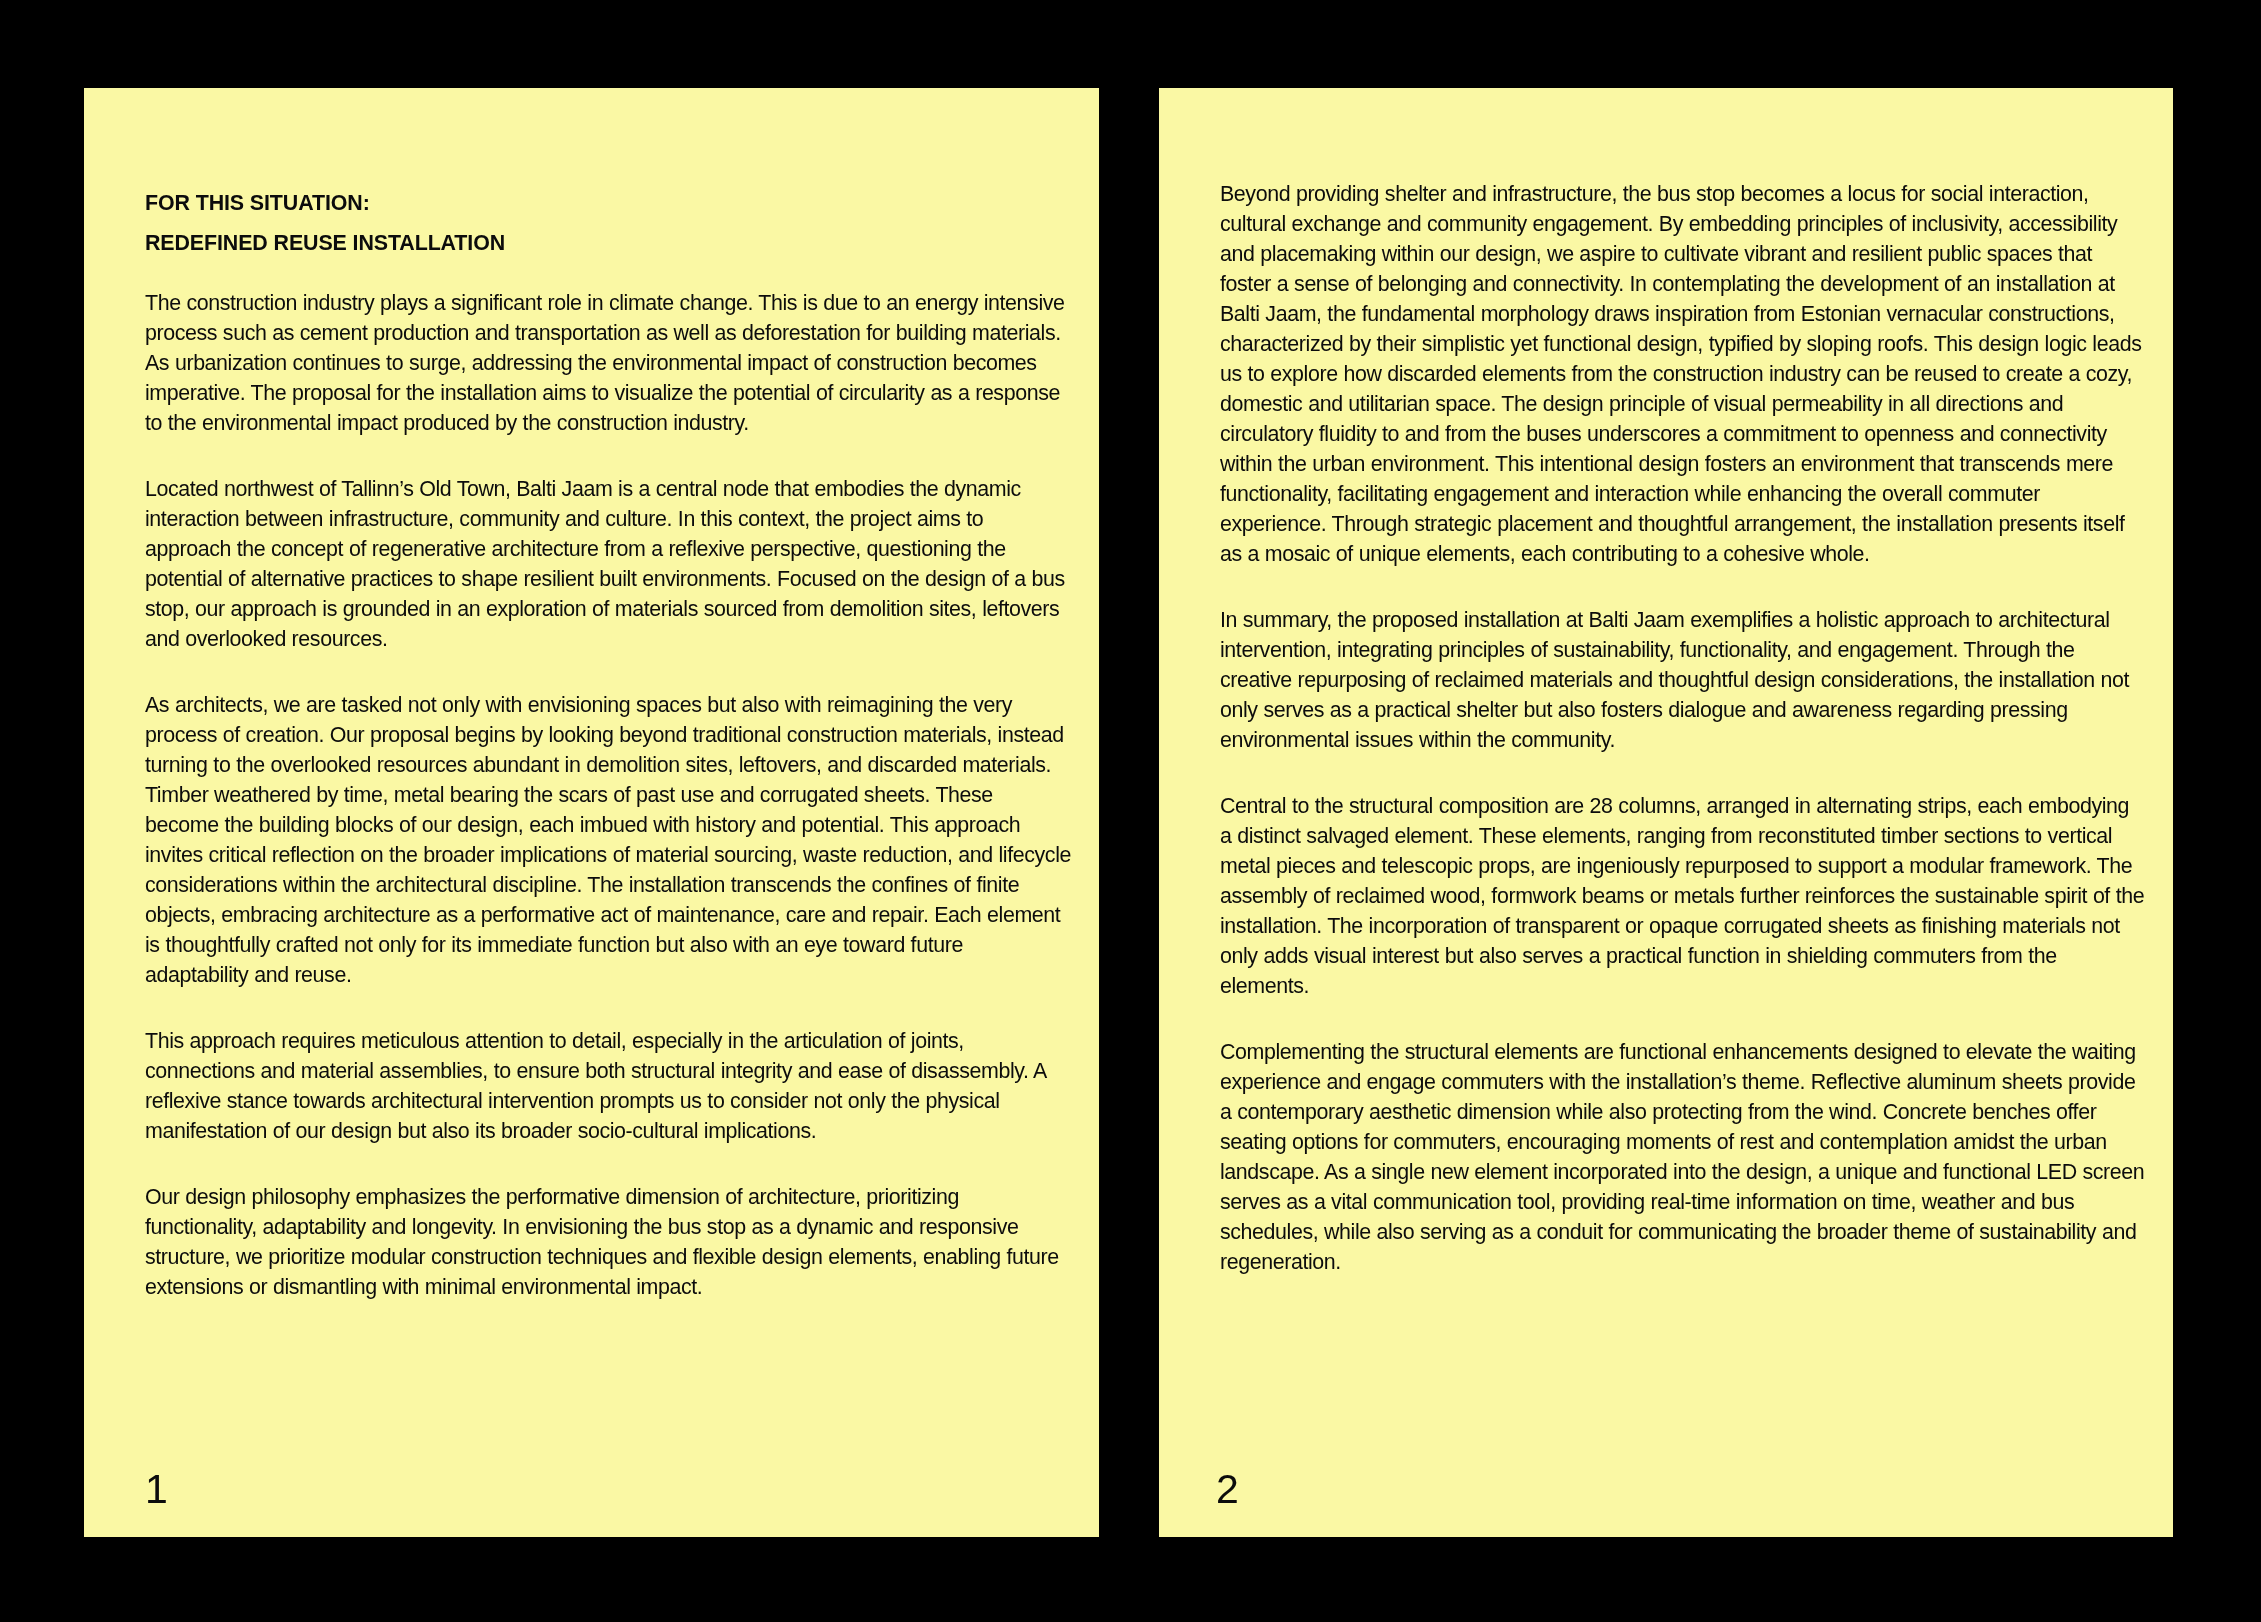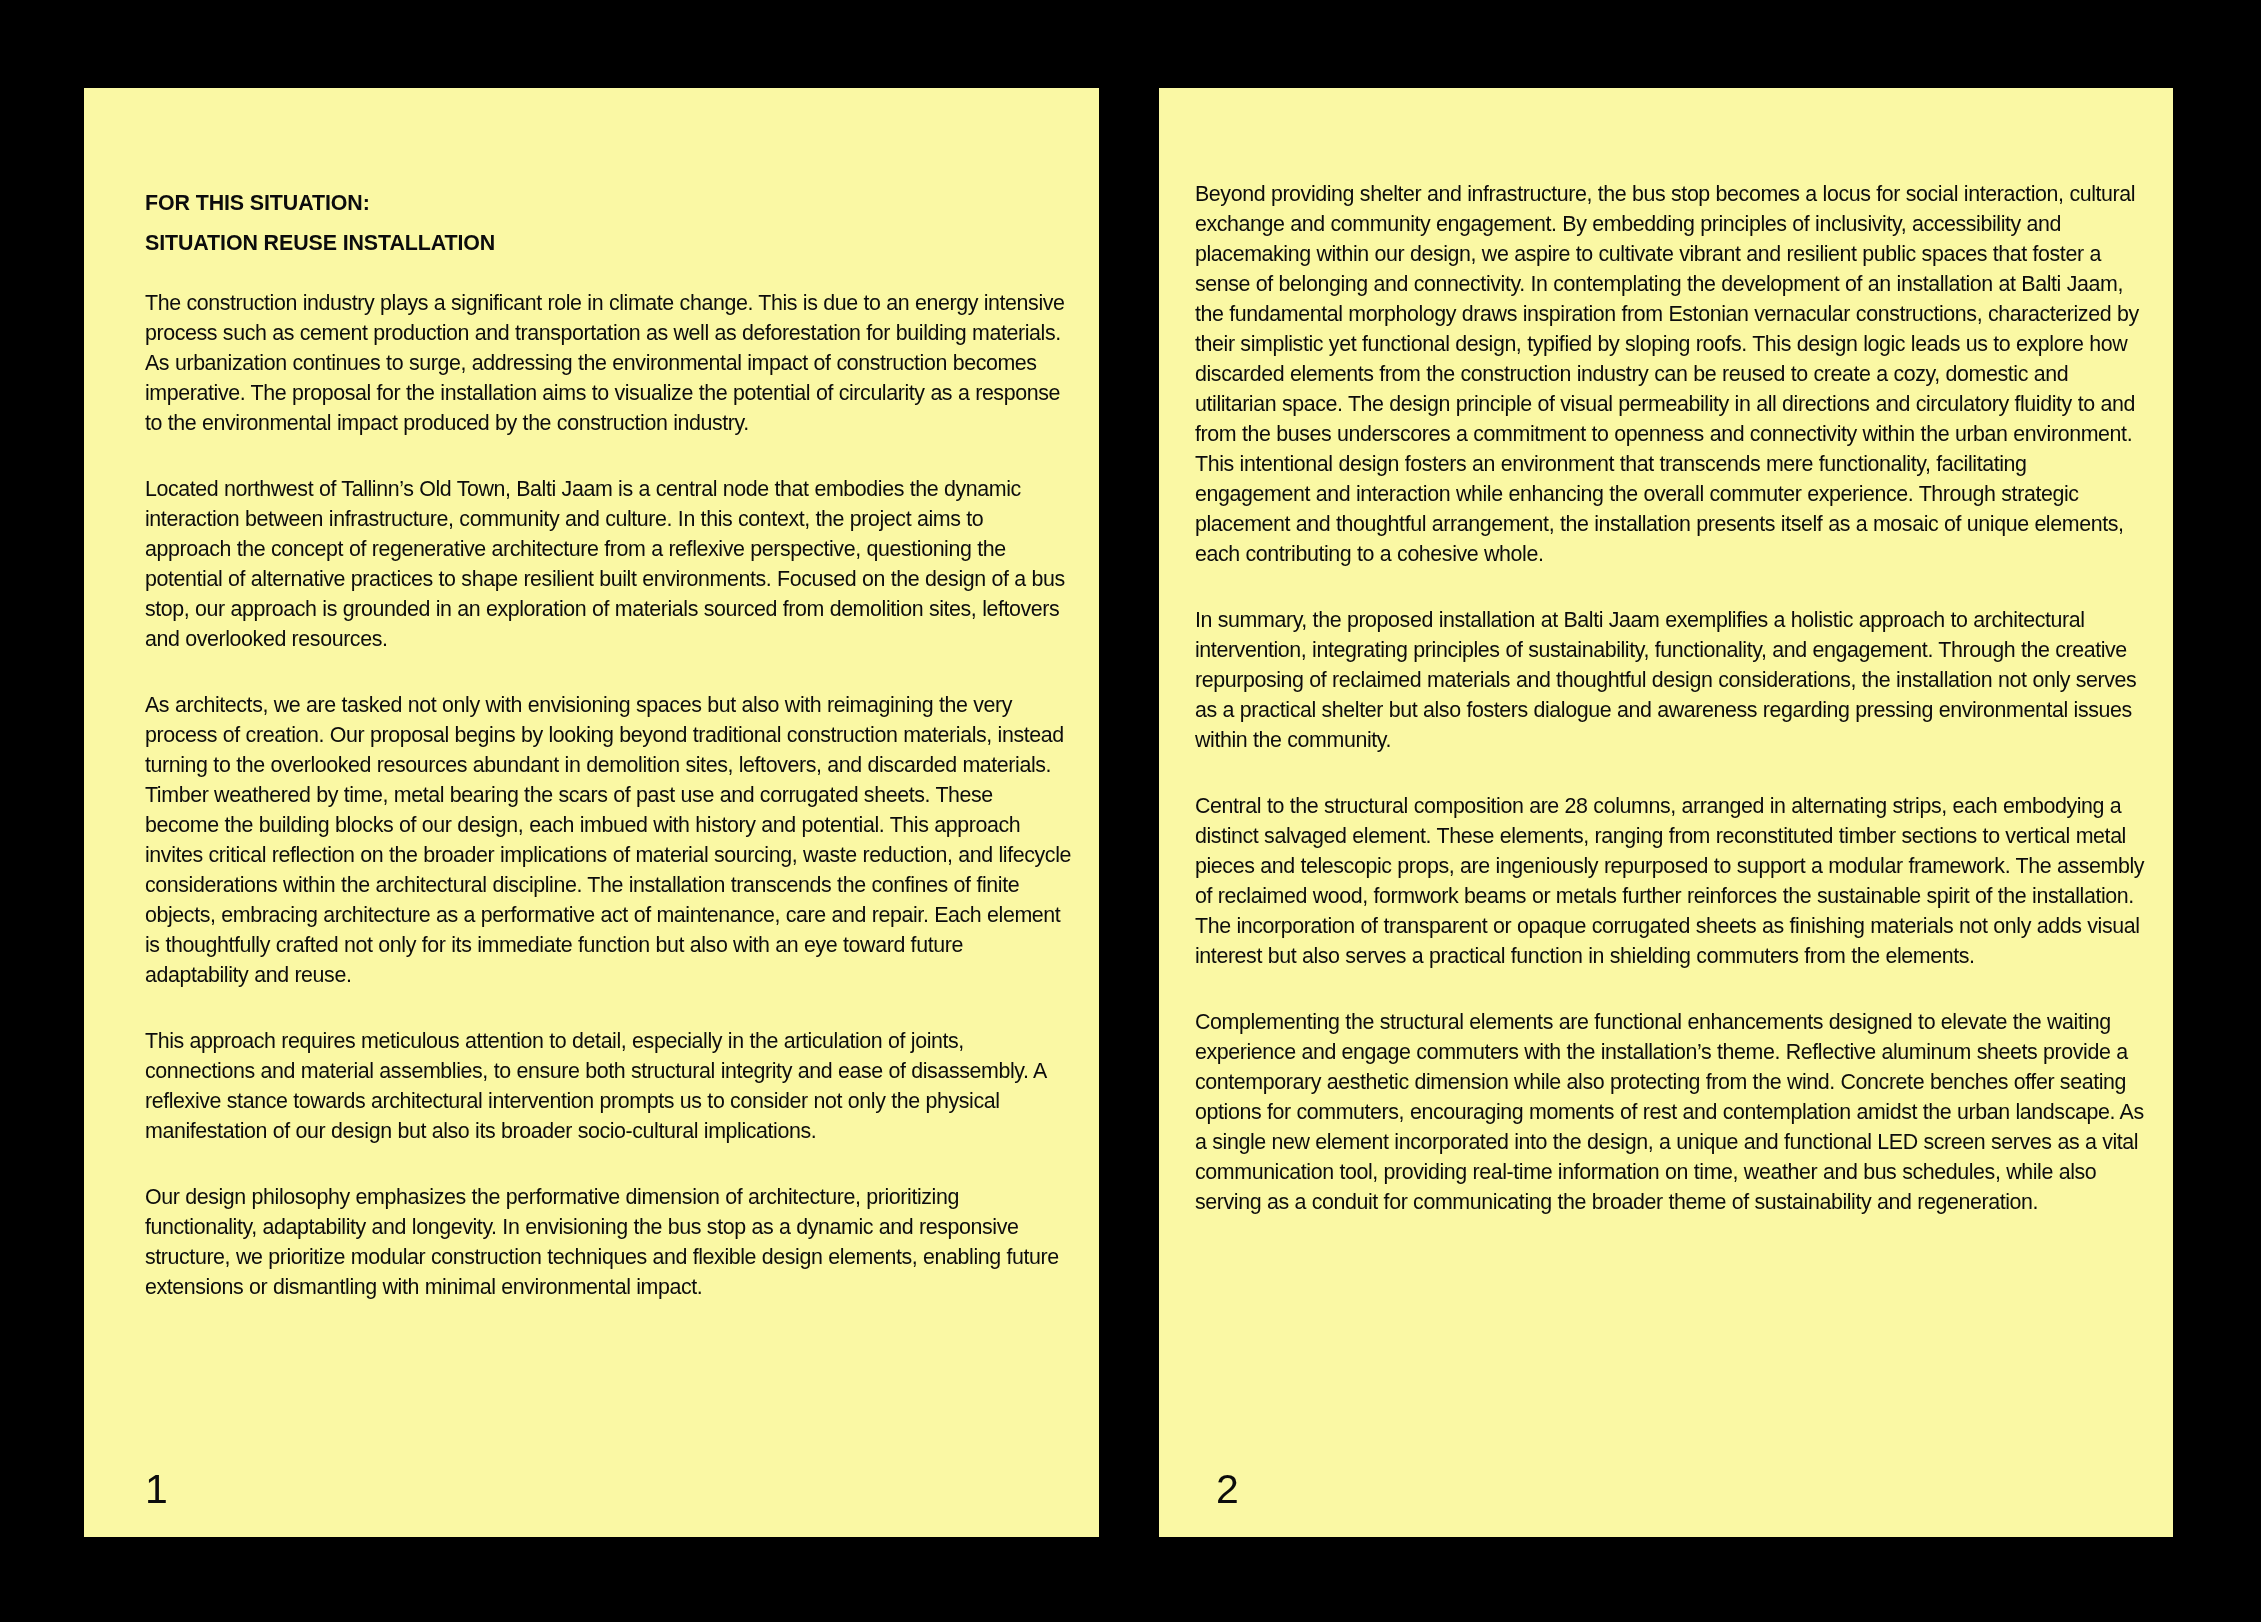--- a/index.html
+++ b/index.html
@@ -17,21 +17,21 @@
   }
   .page{
     position:absolute;
     top:88px;
     width:1015px;height:1449px;
     background:var(--page-bg);
     box-sizing:border-box;
     padding:91px 27px 0 61px;
   }
   .page.page1{left:84px;}
-  .page.page2{left:1159px;width:1014px;padding-left:36px;}
+  .page.page2{left:1159px;width:1014px;padding-left:61px;}
   .title{
     margin:0 0 29px 0;
     font-size:21.4px;
     line-height:32px;
     font-weight:bold;
     letter-spacing:-0.1px;
   }
   .title .tline{display:block;margin-top:8px;}
   .page p{
     margin:0 0 36px 0;
@@ -51,21 +51,21 @@
   .page2 .pagenum{left:57px;}
 </style>
 </head>
 <body>
 
 <div class="canvas">
 
   <section class="page page1">
     <h1 class="title">
       <span class="tline">FOR THIS SITUATION:</span>
-      <span class="tline">SITUATION REUSE INSTALLATION</span>
+      <span class="tline">REDEFINED REUSE INSTALLATION</span>
     </h1>
     <p>The construction industry plays a significant role in climate change. This is due to an energy intensive process such as cement production and transportation as well as deforestation for building materials. As urbanization continues to surge, addressing the environmental impact of construction becomes imperative. The proposal for the installation aims to visualize the potential of circularity as a response to the environmental impact produced by the construction industry.</p>
     <p>Located northwest of Tallinn’s Old Town, Balti Jaam is a central node that embodies the dynamic interaction between infrastructure, community and culture. In this context, the project aims to approach the concept of regenerative architecture from a reflexive perspective, questioning the potential of alternative practices to shape resilient built environments. Focused on the design of a bus stop, our approach is grounded in an exploration of materials sourced from demolition sites, leftovers and overlooked resources.</p>
     <p>As architects, we are tasked not only with envisioning spaces but also with reimagining the very process of creation. Our proposal begins by looking beyond traditional construction materials, instead turning to the overlooked resources abundant in demolition sites, leftovers, and discarded materials. Timber weathered by time, metal bearing the scars of past use and corrugated sheets. These become the building blocks of our design, each imbued with history and potential. This approach invites critical reflection on the broader implications of material sourcing, waste reduction, and lifecycle considerations within the architectural discipline. The installation transcends the confines of finite objects, embracing architecture as a performative act of maintenance, care and repair. Each element is thoughtfully crafted not only for its immediate function but also with an eye toward future adaptability and reuse.</p>
     <p>This approach requires meticulous attention to detail, especially in the articulation of joints, connections and material assemblies, to ensure both structural integrity and ease of disassembly. A reflexive stance towards architectural intervention prompts us to consider not only the physical manifestation of our design but also its broader socio-cultural implications.</p>
     <p>Our design philosophy emphasizes the performative dimension of architecture, prioritizing functionality, adaptability and longevity. In envisioning the bus stop as a dynamic and responsive structure, we prioritize modular construction techniques and flexible design elements, enabling future extensions or dismantling with minimal environmental impact.</p>
     <div class="pagenum">1</div>
   </section>
 
   <section class="page page2">

